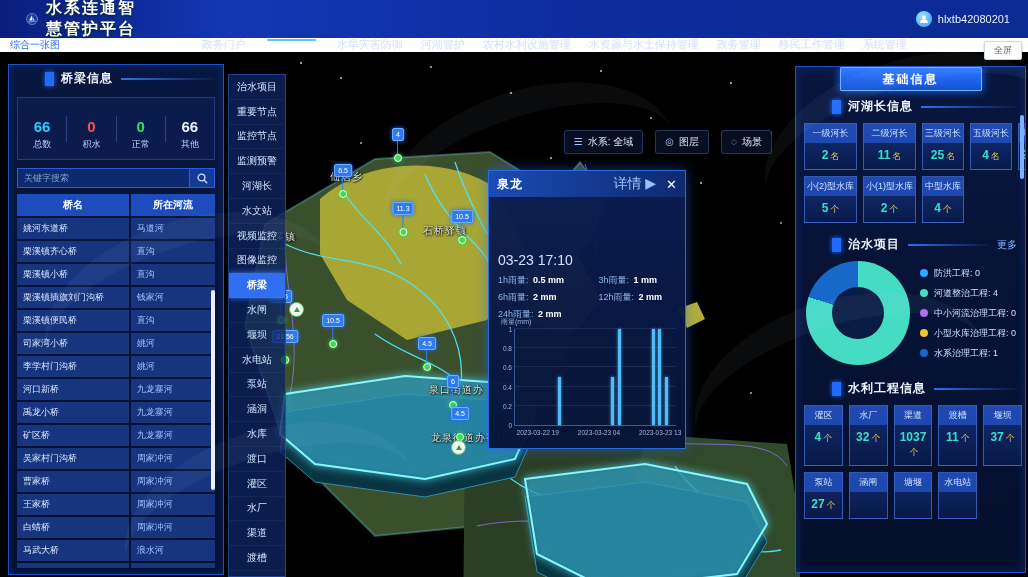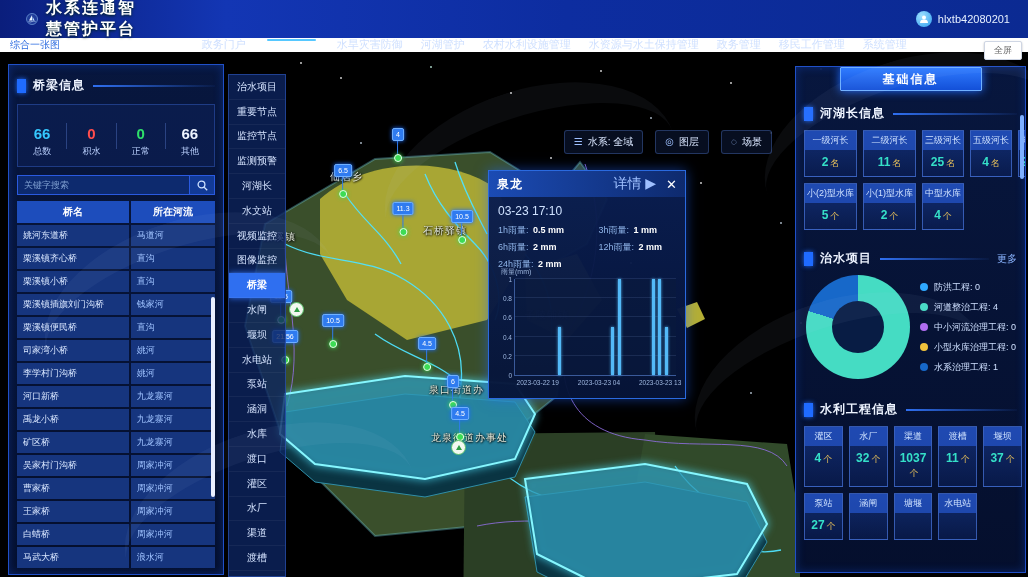--- a/index.html
+++ b/index.html
@@ -39,21 +39,21 @@
   .marker-stem{width:1px;height:13px;background:#2f7bf0;}
   .marker-dot{width:6px;height:6px;border-radius:50%;background:#3ddc55;border:1px solid #eaffea;box-shadow:0 0 4px #3ddc55;}
   .poi{position:absolute;width:13px;height:13px;border-radius:50%;background:#f2f8f0;border:1px solid #58c06a;display:flex;align-items:center;justify-content:center;}
   .poi span{width:0;height:0;border-left:3px solid transparent;border-right:3px solid transparent;border-bottom:5px solid #2f9e45;}
   .map-controls{position:absolute;top:26px;right:28px;display:flex;gap:12px;z-index:20;}
   .mc-btn{background:rgba(8,16,38,.85);border:1px solid rgba(90,130,220,.35);border-radius:3px;color:#dbe7ff;
     font-size:10px;display:flex;align-items:center;gap:5px;padding:4px 9px;cursor:pointer;white-space:nowrap;}
   .mc-ic{font-size:10px;color:#9fc0ff;line-height:1;}
   
   .panel{background:linear-gradient(180deg,rgba(8,24,66,.94),rgba(5,16,48,.94));border:1px solid #2050c8;box-shadow:0 0 10px rgba(20,80,220,.35) inset;}
-  .sec-head{display:flex;align-items:center;padding:12px 8px 4px 8px;}
+  .sec-head{display:flex;align-items:center;padding:5px 8px 4px 8px;margin-left:28px;}
   .sec-block{width:9px;height:14px;background:#1f6bff;margin-right:7px;box-shadow:0 0 5px #1f6bff;}
   .sec-title{font-size:12px;font-weight:bold;color:#eef4ff;letter-spacing:1px;white-space:nowrap;}
   .sec-line{flex:1;height:2px;margin-left:8px;background:linear-gradient(90deg,#2f6ff0,rgba(47,111,240,.05));}
   .more-link{font-size:10px;color:#8ab4ff;margin-left:8px;cursor:pointer;white-space:nowrap;}
   
   .left-panel{position:absolute;left:8px;top:64px;width:214px;bottom:2px;z-index:10;display:flex;flex-direction:column;}
   .bridge-stats{display:flex;align-items:center;margin:6px 8px;border:1px solid rgba(70,120,240,.35);background:rgba(15,35,95,.45);padding:8px 0;}
   .stat{flex:1;text-align:center;margin-top:12px;}
   .stat-v{font-size:15px;font-weight:bold;}
   .stat-l{font-size:9px;color:#bcd2ff;margin-top:3px;}
@@ -73,21 +73,21 @@
   .lm-item{height:23.8px;display:flex;align-items:center;justify-content:center;font-size:10px;color:#d6e4ff;cursor:pointer;border-bottom:1px solid rgba(255,255,255,.05);white-space:nowrap;}
   .lm-item.active{background:#2f6ff0;color:#fff;font-weight:bold;box-shadow:0 0 6px #2f6ff0;}
   
   .popup{position:absolute;left:488px;top:118px;width:196px;z-index:30;background:linear-gradient(180deg,rgba(10,30,82,.97),rgba(6,20,56,.97));
     border:1px solid #2a6ae0;box-shadow:0 0 12px rgba(30,100,255,.5);}
   .popup-head{height:26px;display:flex;align-items:center;background:linear-gradient(90deg,#1b4bb4,#0e2a6e);padding:0 8px;}
   .popup-title{font-size:12px;font-weight:bold;color:#fff;letter-spacing:1px;}
   .popup-detail{margin-left:auto;font-size:14px;color:#9fc0ff;cursor:pointer;}
   .popup-close{margin-left:10px;font-size:13px;color:#fff;cursor:pointer;line-height:1;}
   .popup-body{padding:7px 9px 8px 9px;}
-  .popup-time{font-size:12px;color:#cfe2ff;margin-bottom:6px;}
+  .popup-time{font-size:14px;color:#cfe2ff;margin-bottom:6px;margin-top:48px;}
   .metric-grid{display:grid;grid-template-columns:1fr 1fr;gap:4px 23px;margin-bottom:8px;}
   .metric{font-size:9px;color:#8fb4e8;white-space:nowrap;}
   .metric b{color:#fff;font-weight:bold;margin-left:2px;}
   
   .rchart{position:relative;height:96px;margin:4px 0 14px 16px;border-left:1px solid #3a5a9a;border-bottom:1px solid #3a5a9a;background:rgba(10,25,60,.5);}
   .rc-title{position:absolute;left:-14px;top:-12px;font-size:7px;color:#9fb8e0;}
   .rc-grid{position:absolute;left:0;right:0;height:1px;background:rgba(160,190,255,.12);}
   .rc-ytick{position:absolute;left:-15px;width:12px;text-align:right;font-size:6.5px;color:#9fb8e0;transform:translateY(-50%);}
   .rc-bar{position:absolute;bottom:0;width:3px;background:#53b9f7;box-shadow:0 0 3px #53b9f7;}
   .rc-xtick{position:absolute;bottom:-11px;font-size:6.5px;color:#9fb8e0;white-space:nowrap;}

